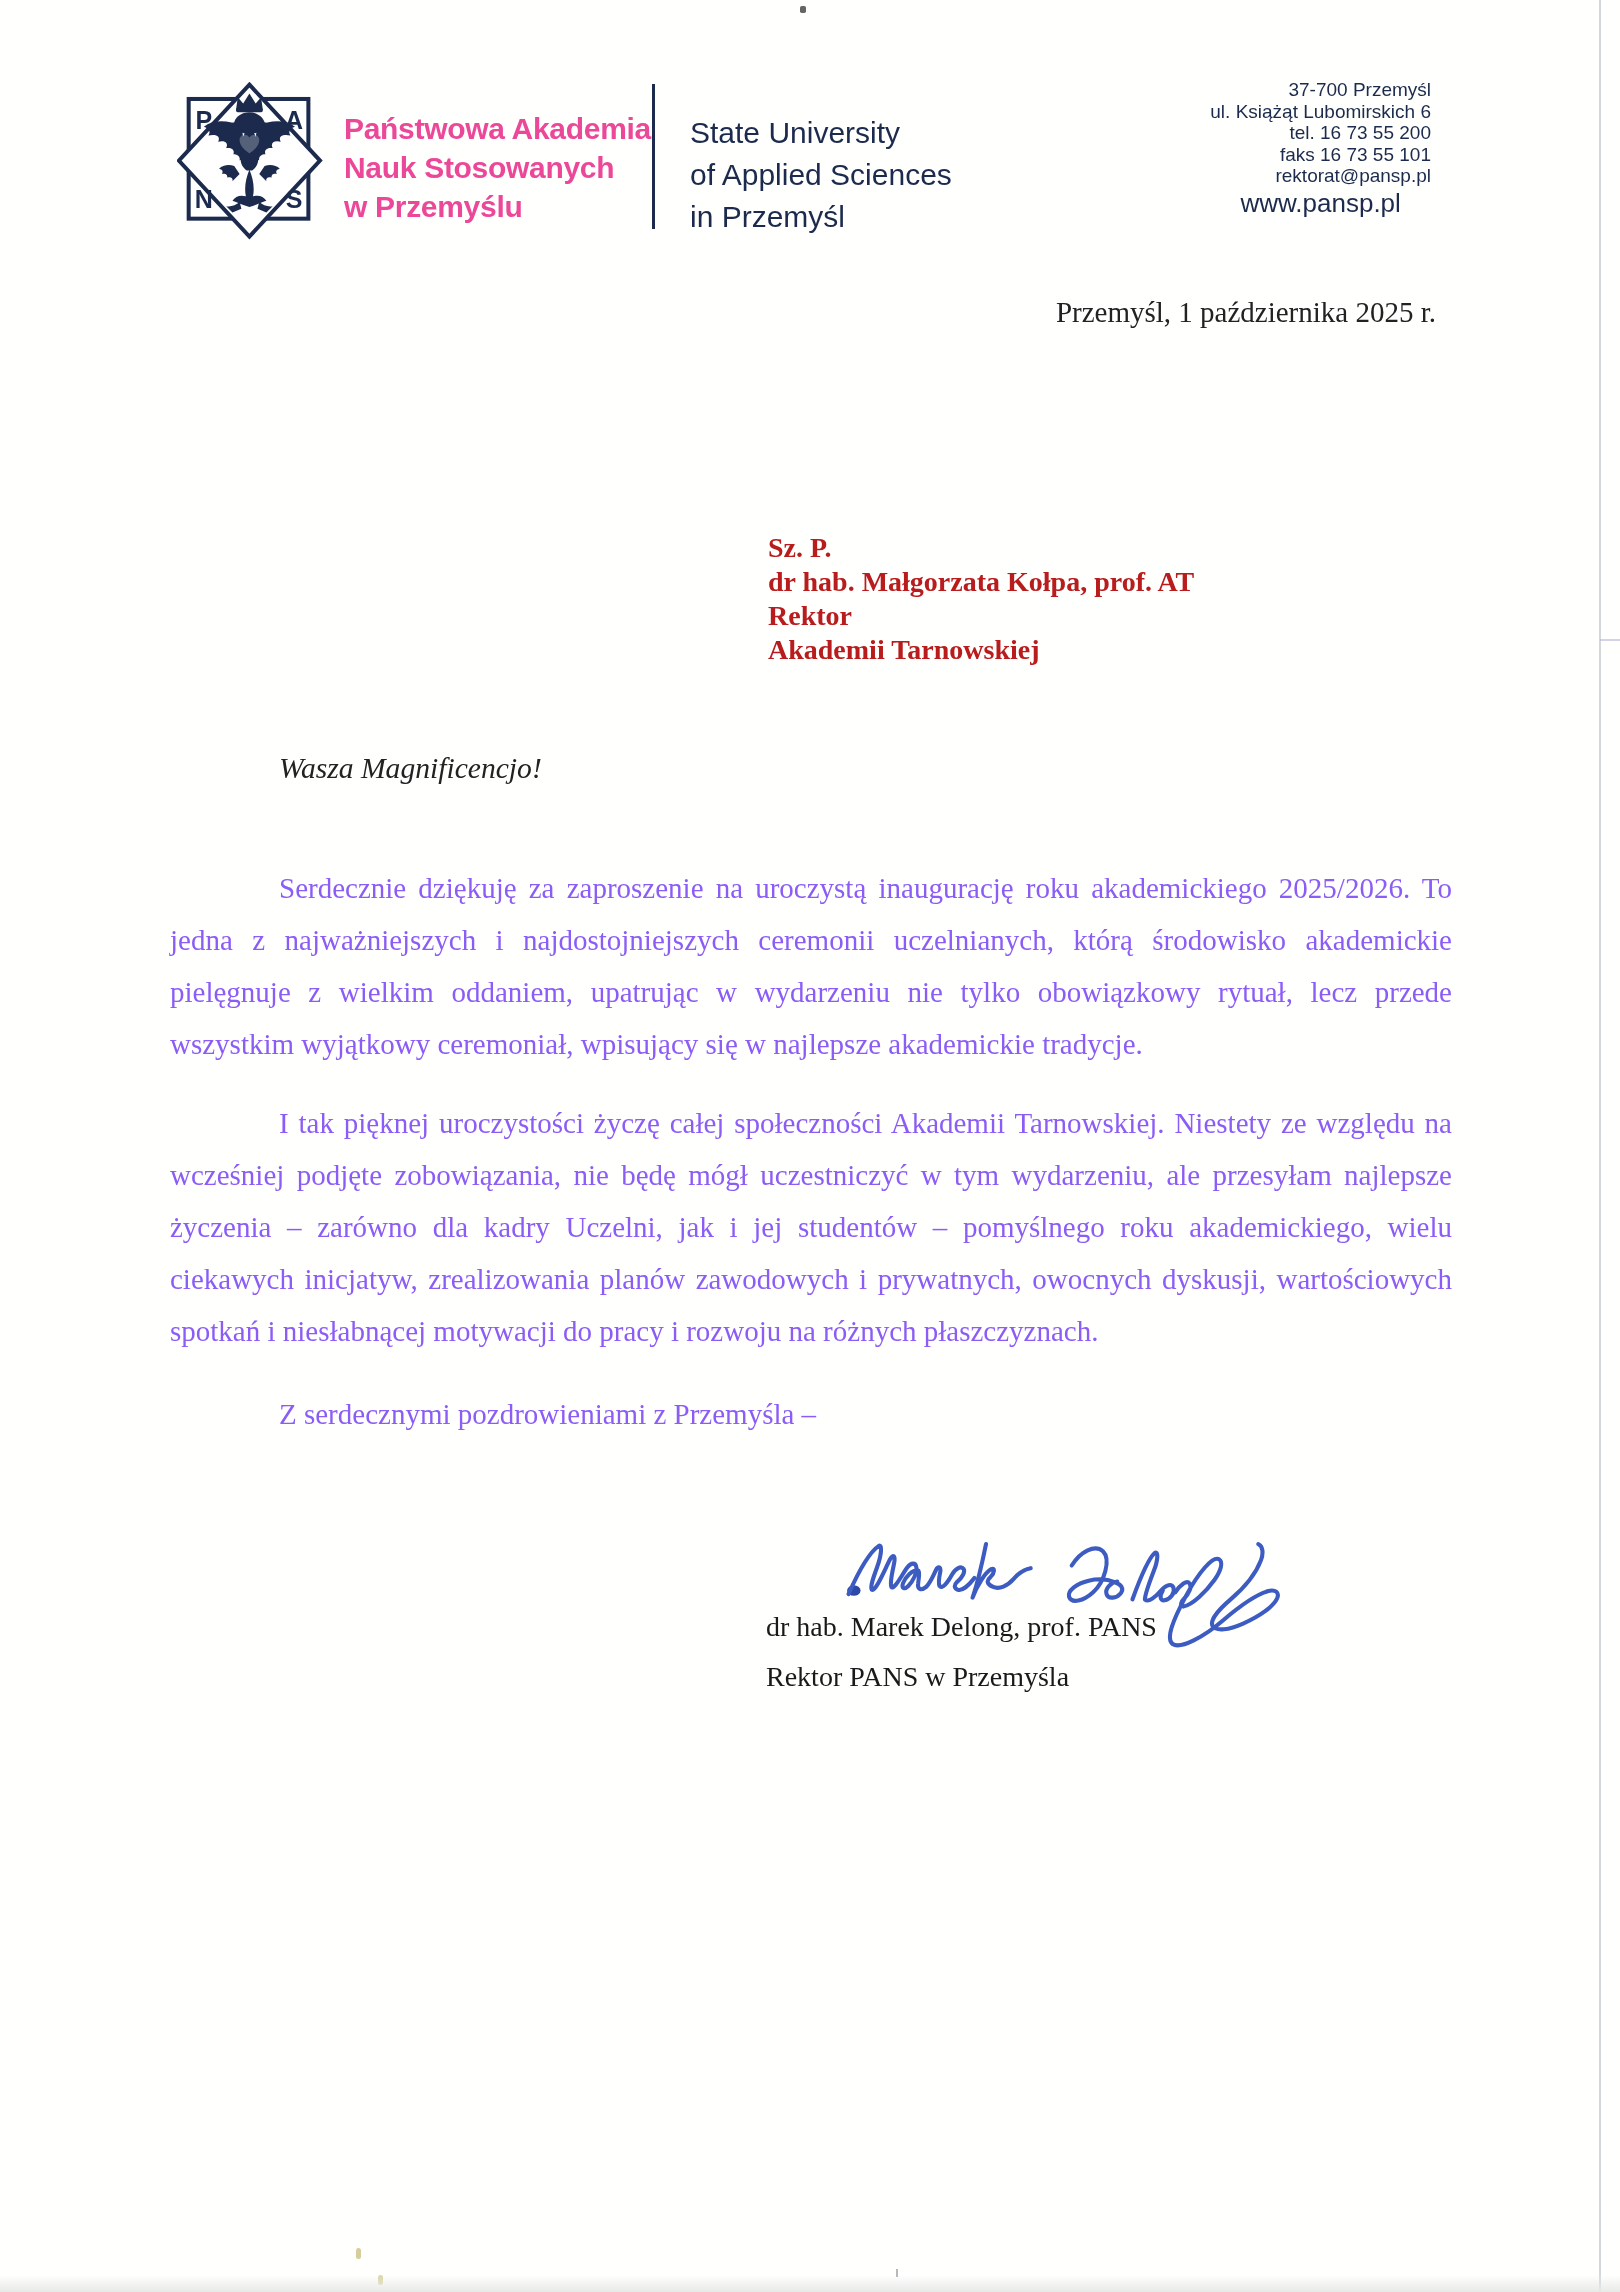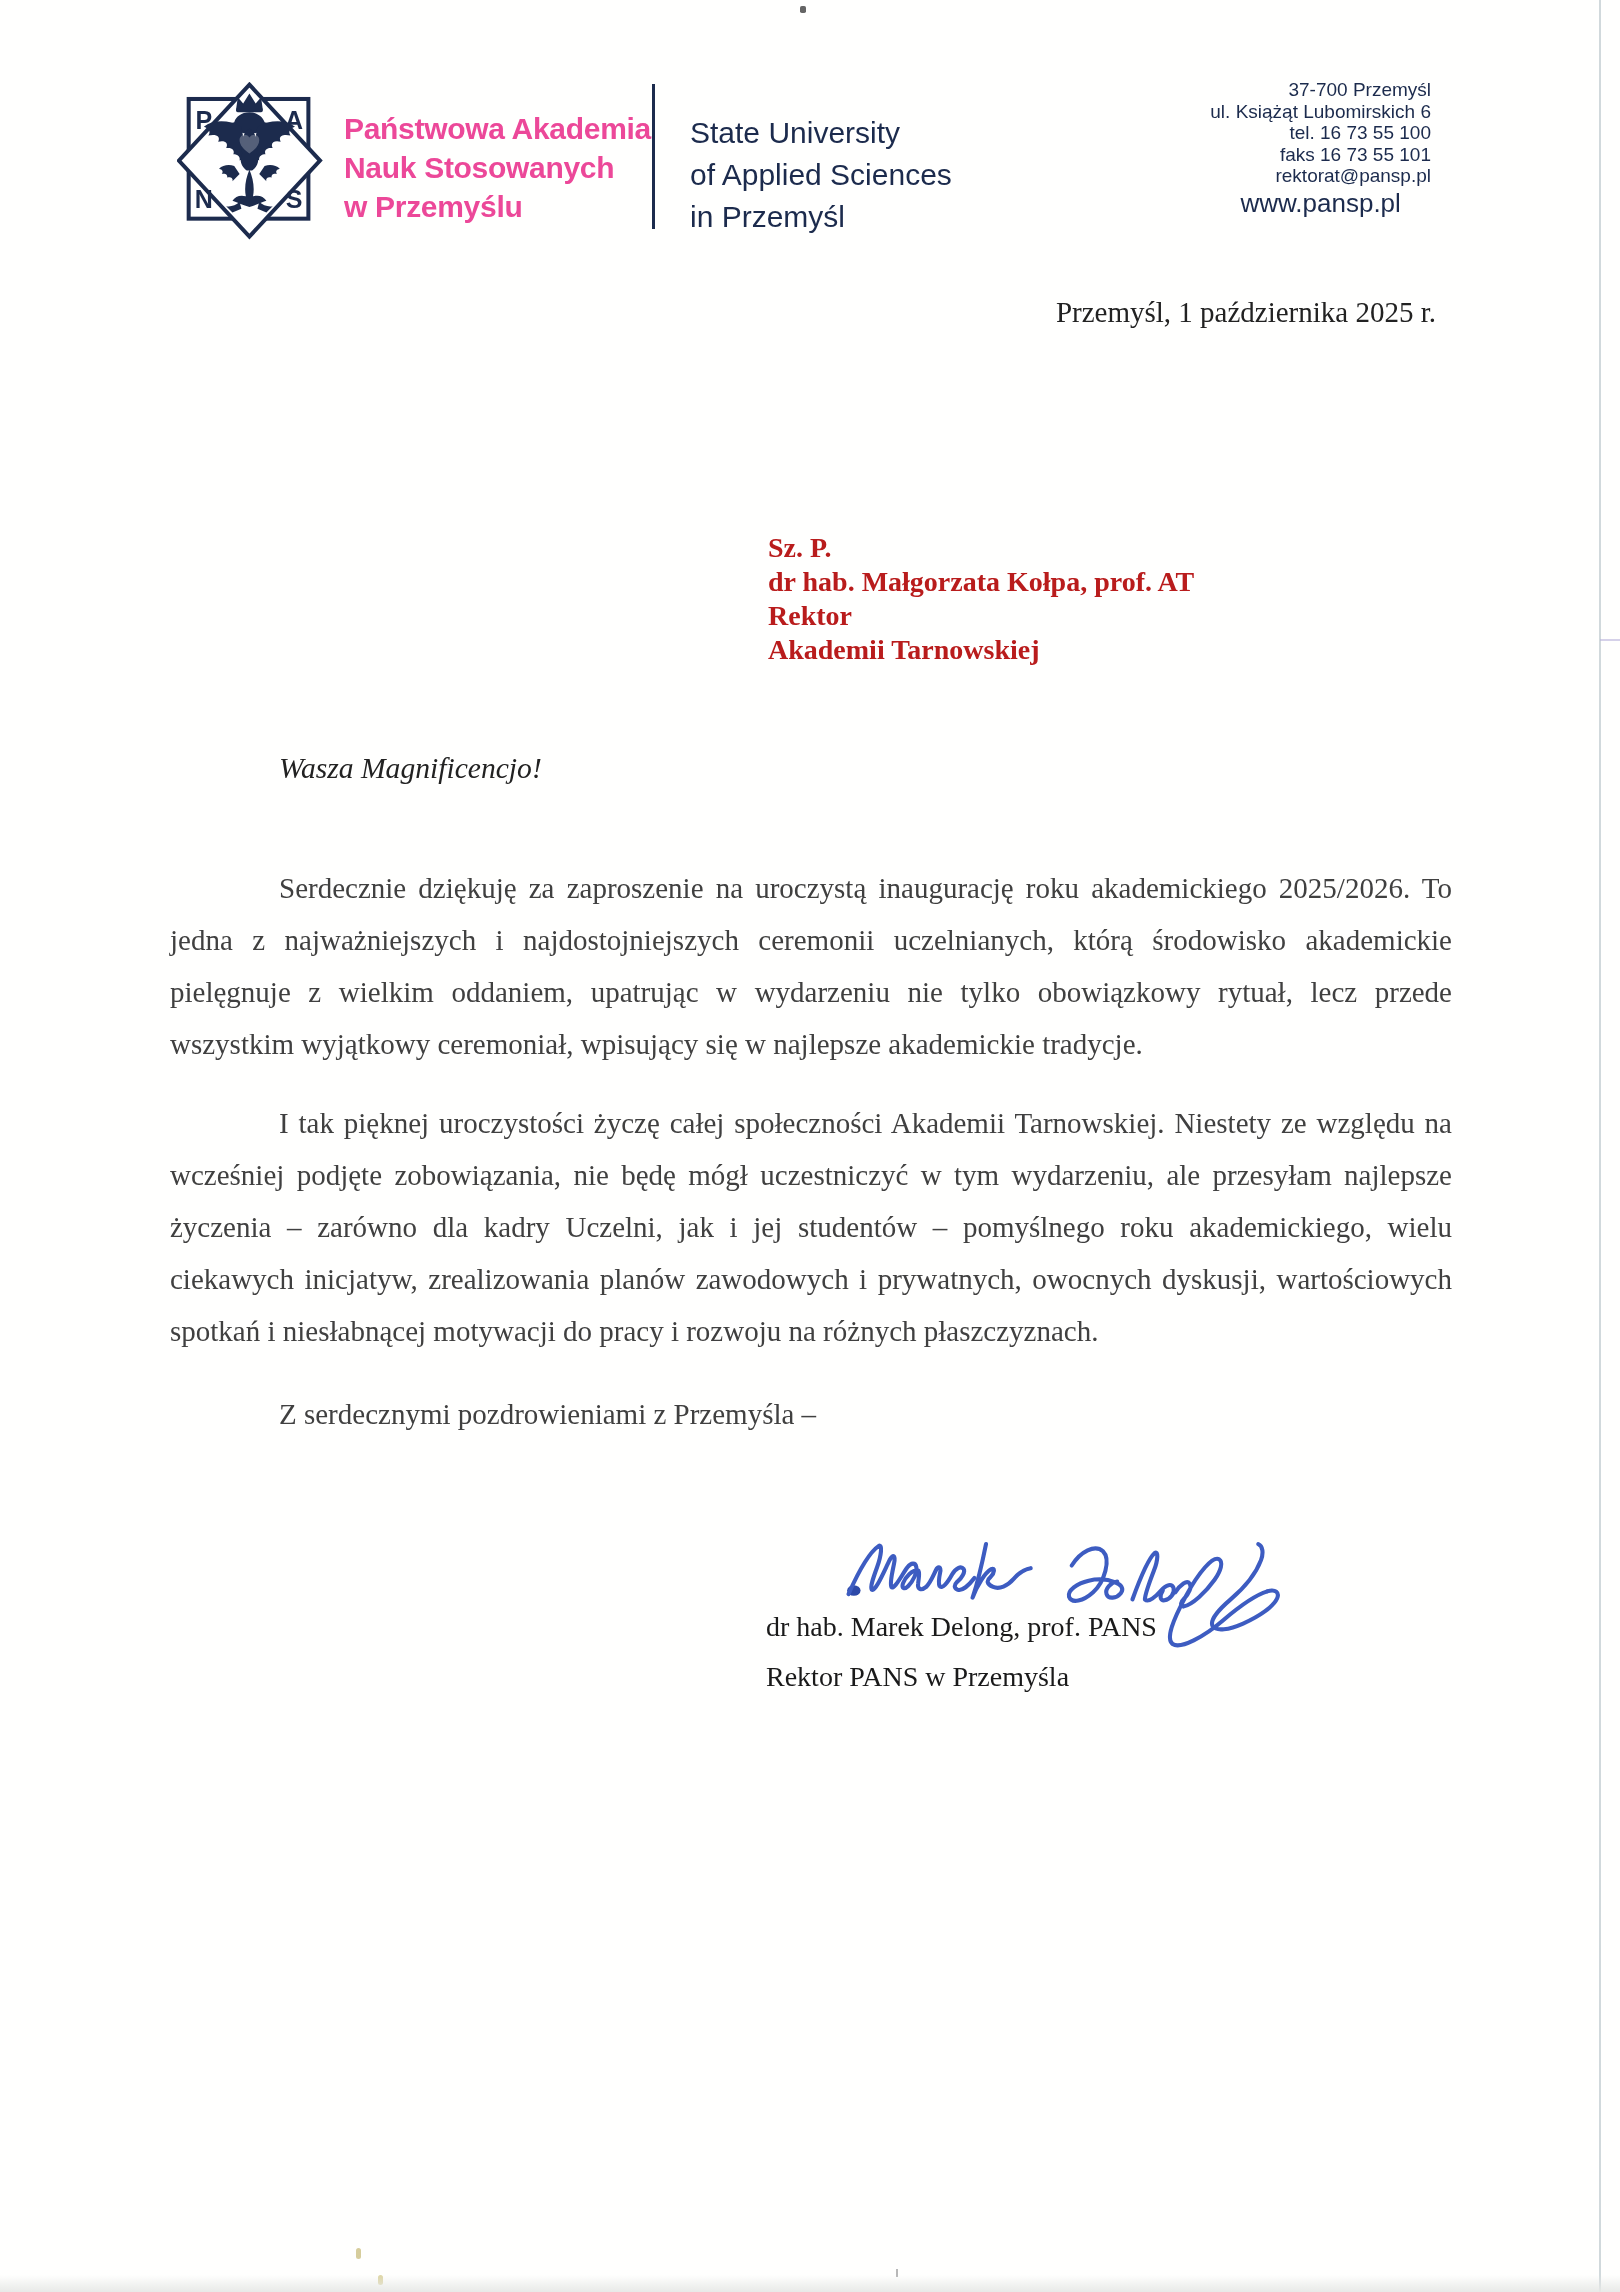--- a/index.html
+++ b/index.html
@@ -48,21 +48,21 @@
   .recipient {
     position: absolute; left: 768px; top: 531px;
     font-weight: 700; font-size: 28px; line-height: 34px; color: #b91c1c;
   }
   .salutation {
     position: absolute; left: 279px; top: 752px;
     font-style: italic; font-size: 29.6px; color: #222;
   }
   .letter-body {
     position: absolute; left: 170px; top: 862px; width: 1282px;
-    font-size: 29px; line-height: 52px; color: #404040;
+    font-size: 29px; line-height: 52px; color: #8b5cf6;
   }
   .letter-body p { text-align: justify; text-indent: 109px; }
   .letter-body p.p2 { margin-top: 27px; }
   .letter-body p.closing { margin-top: 31px; text-align: left; }
   
   .signature-svg {
     position: absolute; left: 837px; top: 1528px;
     width: 448px; height: 125px; z-index: 2; pointer-events: none;
   }
   .signature-block {
@@ -133,21 +133,21 @@
 
   <div class="english-name">
     <div>State University</div>
     <div>of Applied Sciences</div>
     <div>in Przemyśl</div>
   </div>
 
   <div class="contact-block">
     <div>37-700 Przemyśl</div>
     <div>ul. Książąt Lubomirskich 6</div>
-    <div>tel. 16 73 55 100</div>
+    <div>tel. 16 73 55 200</div>
     <div>faks 16 73 55 101</div>
     <div>rektorat@pansp.pl</div>
     <div class="contact-website">www.pansp.pl</div>
   </div>
 
   <div class="dateline">Przemyśl, 1 października 2025 r.</div>
 
   <div class="recipient">
     <div>Sz. P.</div>
     <div>dr hab. Małgorzata Kołpa, prof. AT</div>

